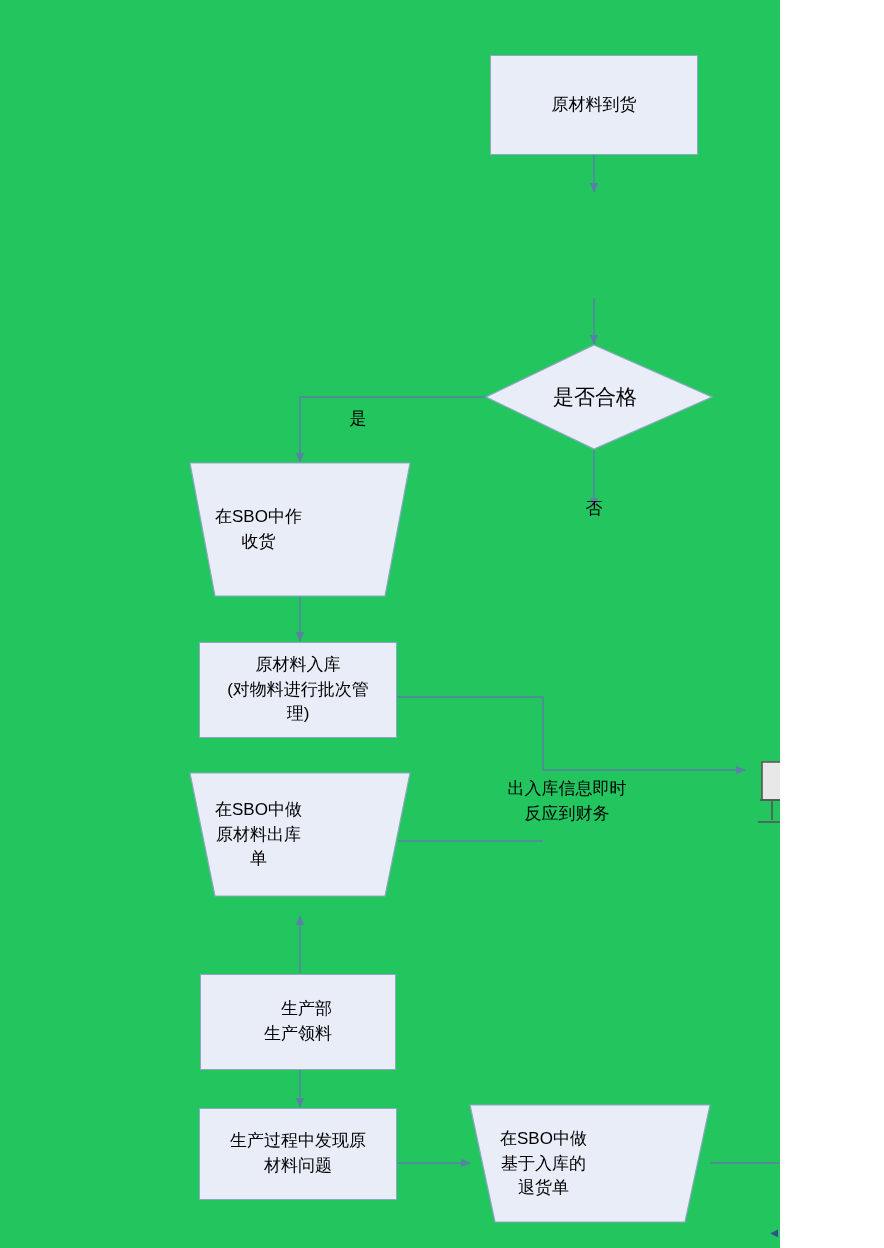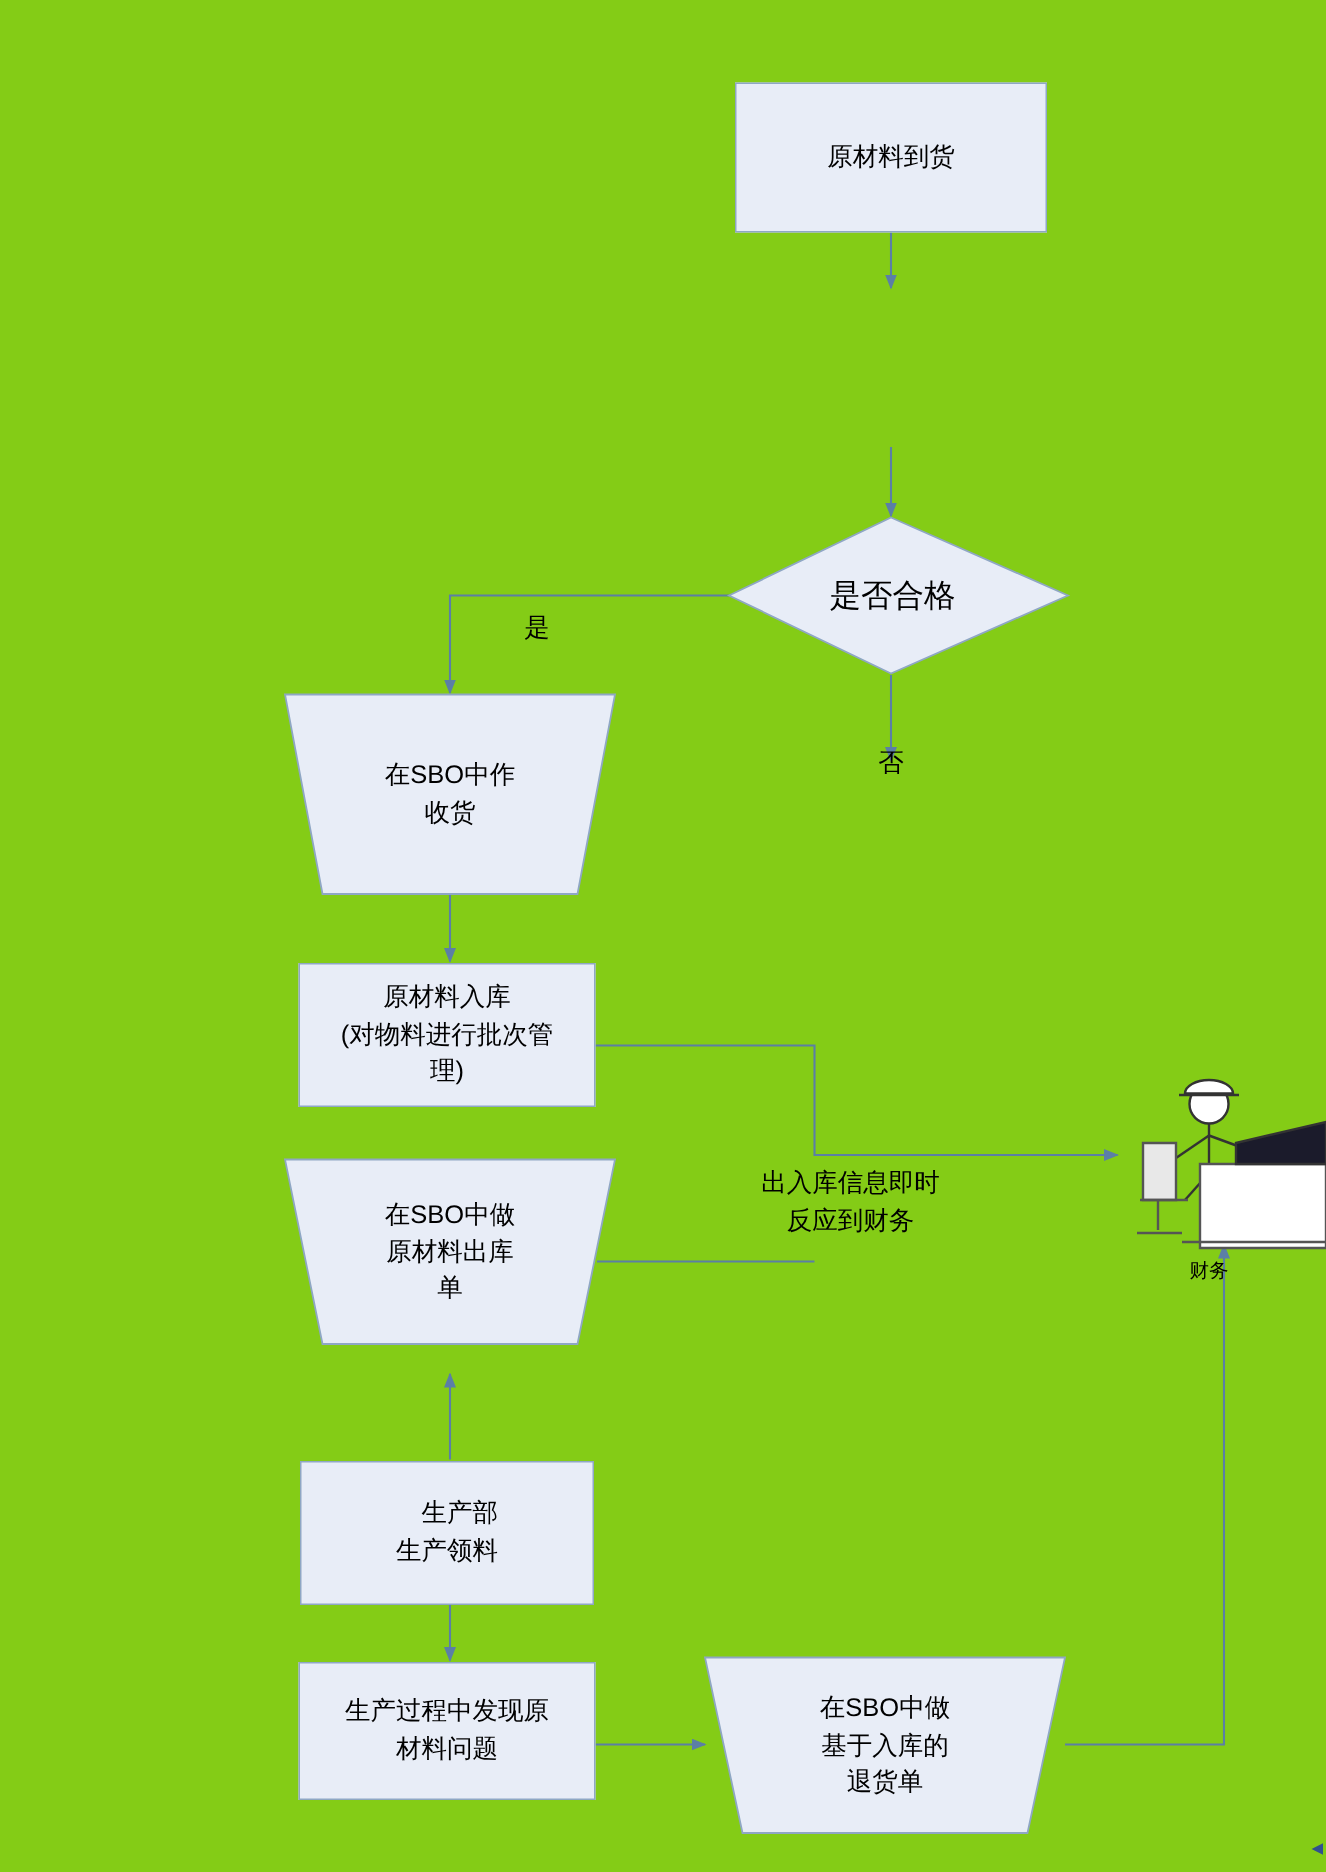--- a/index.html
+++ b/index.html
@@ -5,24 +5,24 @@
   html, body {
     margin: 0;
     padding: 0;
     background: #ffffff;
   }
   body {
     font-family: "Liberation Sans", sans-serif;
   }
   #canvas {
     position: relative;
-    width: 884px;
+    width: 780px;
     height: 1248px;
     overflow: hidden;
-    background: #84cc16;
+    background: #22c55e;
   }
   svg.edges {
     position: absolute;
     left: 0;
     top: 0;
     width: 884px;
     height: 1248px;
     pointer-events: none;
   }
   .node {
@@ -38,21 +38,21 @@
     white-space: pre-line;
   }
   .rect {
     background: #e8edf7;
     border: 1px solid #8fa7c4;
   }
   .trap-label {
     position: absolute;
     display: flex;
     align-items: center;
-    justify-content: center;
+    justify-content: flex-start;
     text-align: center;
     white-space: pre-line;
     font-size: 17px;
     line-height: 1.45;
     color: #000;
   }
   .diamond-label {
     position: absolute;
     display: flex;
     align-items: center;

